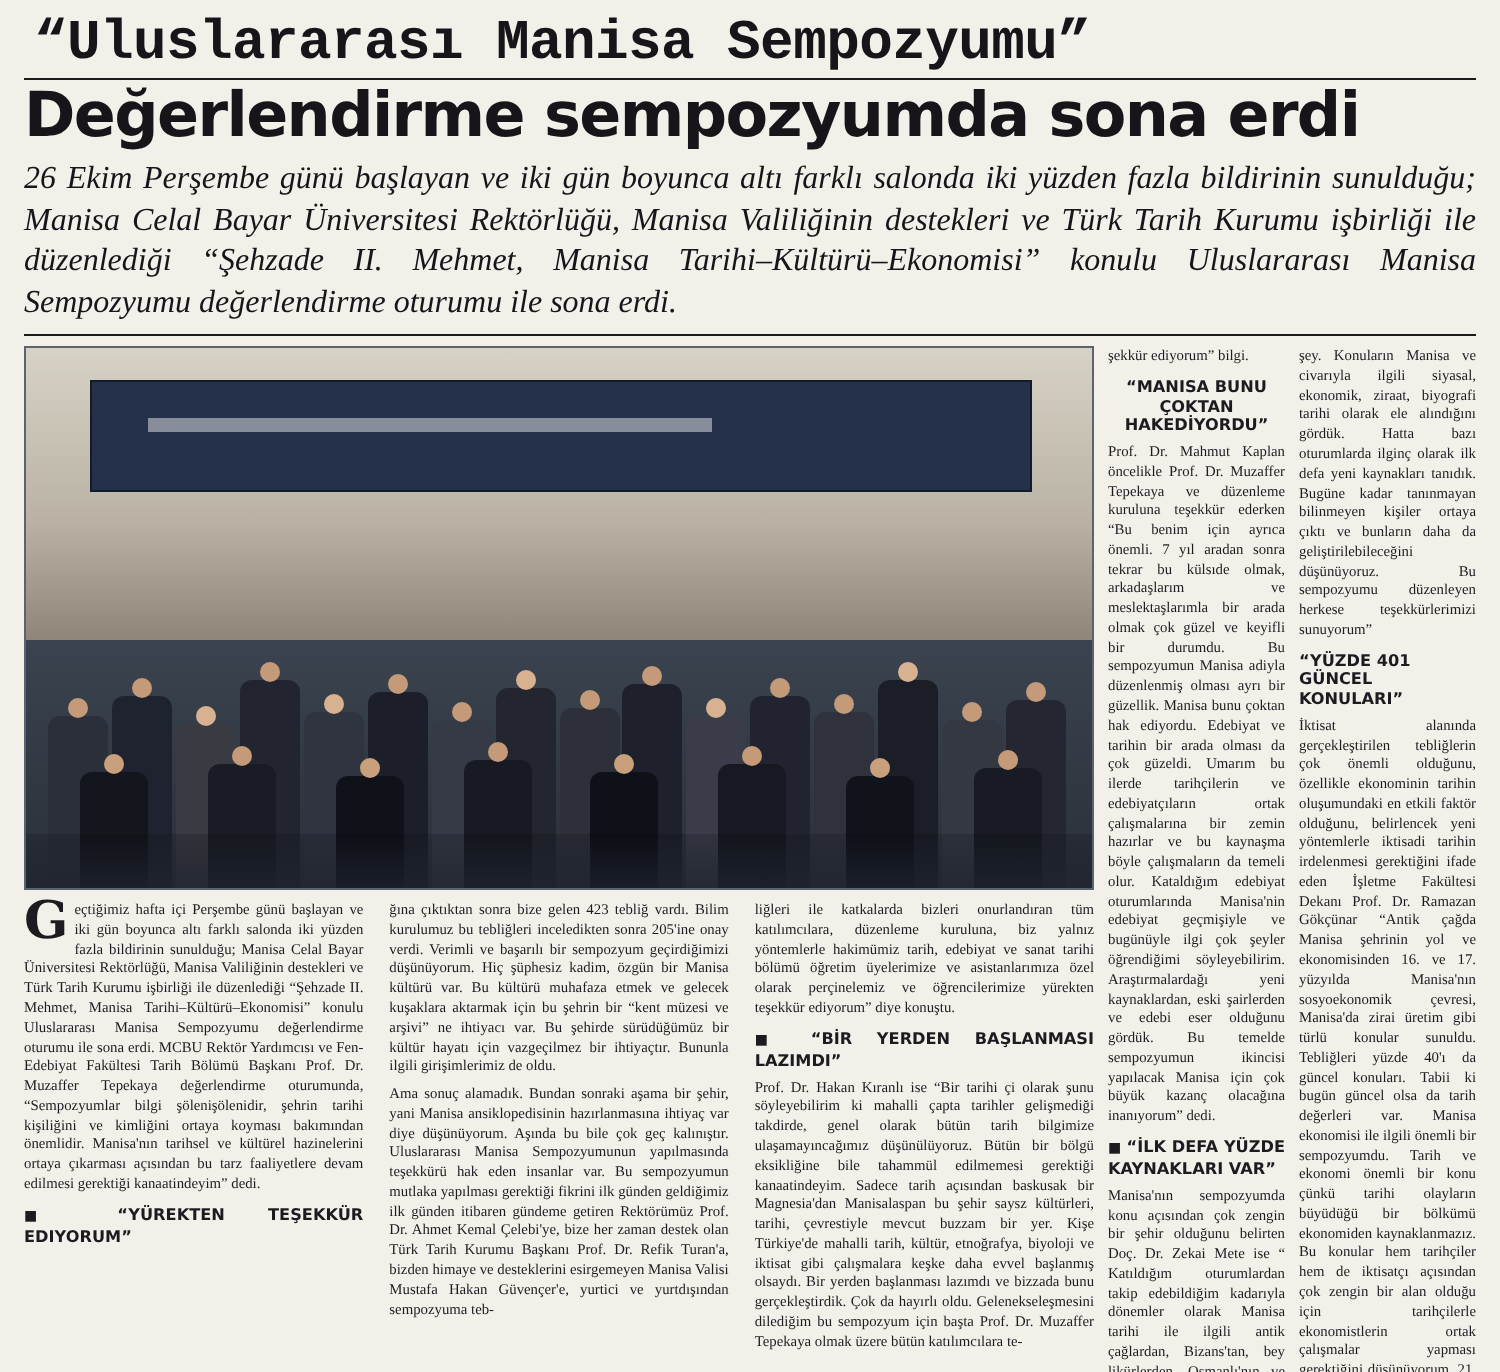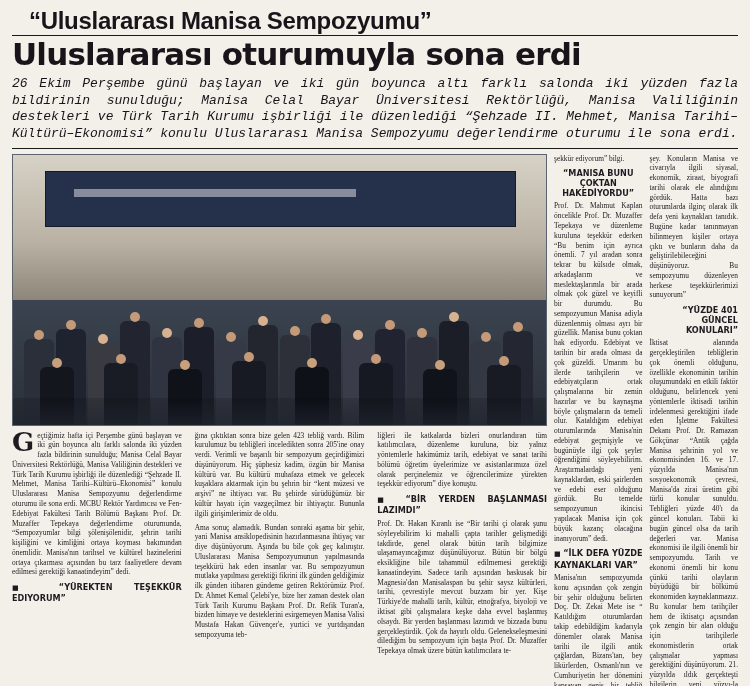--- a/index.html
+++ b/index.html
@@ -12,44 +12,44 @@
   }
   .page{
     position:relative;
     width:750px;height:686px;
     box-sizing:border-box;
     padding:8px 12px 6px 12px;
     background:#f3f0ea;
   }
   
   .kicker{
-    font-family:Liberation Sans, sans-serif;
-    font-weight:bold;
-    font-size:24px;
+    font-family:Liberation Mono, monospace;
+    font-weight:bold;
+    font-size:28px;
     line-height:1.05;
     letter-spacing:-0.3px;
-    margin:0 0 2px 17px;
+    margin:0 0 2px 5px;
     white-space:nowrap;
   }
   .headline{
     font-family:"DejaVu Sans", sans-serif;
     font-weight:bold;
     font-size:31px;
     line-height:1.03;
     letter-spacing:-0.8px;
     margin:2px 0 5px 0;
     white-space:nowrap;
   }
   .rule-thin{
     height:1px;background:#1a1a1a;margin:1px 0 3px 0;
   }
   .standfirst{
-    font-family:Liberation Mono, monospace;
+    font-family:Liberation Serif, serif;
     font-style:italic;
-    font-size:13px;
+    font-size:16px;
     line-height:1.28;
     text-align:justify;
     margin:0 0 5px 0;
   }
   .rule-under{
     height:1px;background:#1a1a1a;margin:3px 0 5px 0;
   }
   
   .body-grid{
     display:flex;
@@ -72,21 +72,21 @@
     font-size:26px;
     line-height:20px;
     padding:1px 3px 0 0;
   }
   .subhead{
     font-family:"DejaVu Sans", sans-serif;
     font-weight:bold;
     font-size:8.1px;
     line-height:1.2;
     margin:6px 0 3px 0;
-    text-align:right;
+    text-align:left;
   }
   .subhead.centered{text-align:center;}
   .bullet-head{
     font-family:"DejaVu Sans", sans-serif;
     font-weight:bold;
     font-size:8.1px;
     margin:5px 0 3px 0;
   }
   .bullet-head:before{content:"■ ";font-size:7px;}
   
@@ -130,21 +130,21 @@
     display:block;
   }
 </style>
 </head>
 <body>
 
 <div class="page">
 
   <div class="kicker">“Uluslararası Manisa Sempozyumu”</div>
   <div class="rule-thin"></div>
-  <div class="headline">Uluslararası oturumuyla sona erdi</div>
+  <div class="headline">Değerlendirme sempozyumda sona erdi</div>
   <div class="standfirst">26 Ekim Perşembe günü başlayan ve iki gün boyunca altı farklı salonda iki yüzden fazla bildirinin sunulduğu; Manisa Celal Bayar Üniversitesi Rektörlüğü, Manisa Valiliğinin destekleri ve Türk Tarih Kurumu işbirliği ile düzenlediği “Şehzade II. Mehmet, Manisa Tarihi–Kültürü–Ekonomisi” konulu Uluslararası Manisa Sempozyumu değerlendirme oturumu ile sona erdi.</div>
   <div class="rule-under"></div>
 
   <div class="body-grid">
 
     <div style="width:535px;">
       <div class="photo">
         <div class="wall"></div>
         <div class="banner"></div>
         <div class="crowd">

